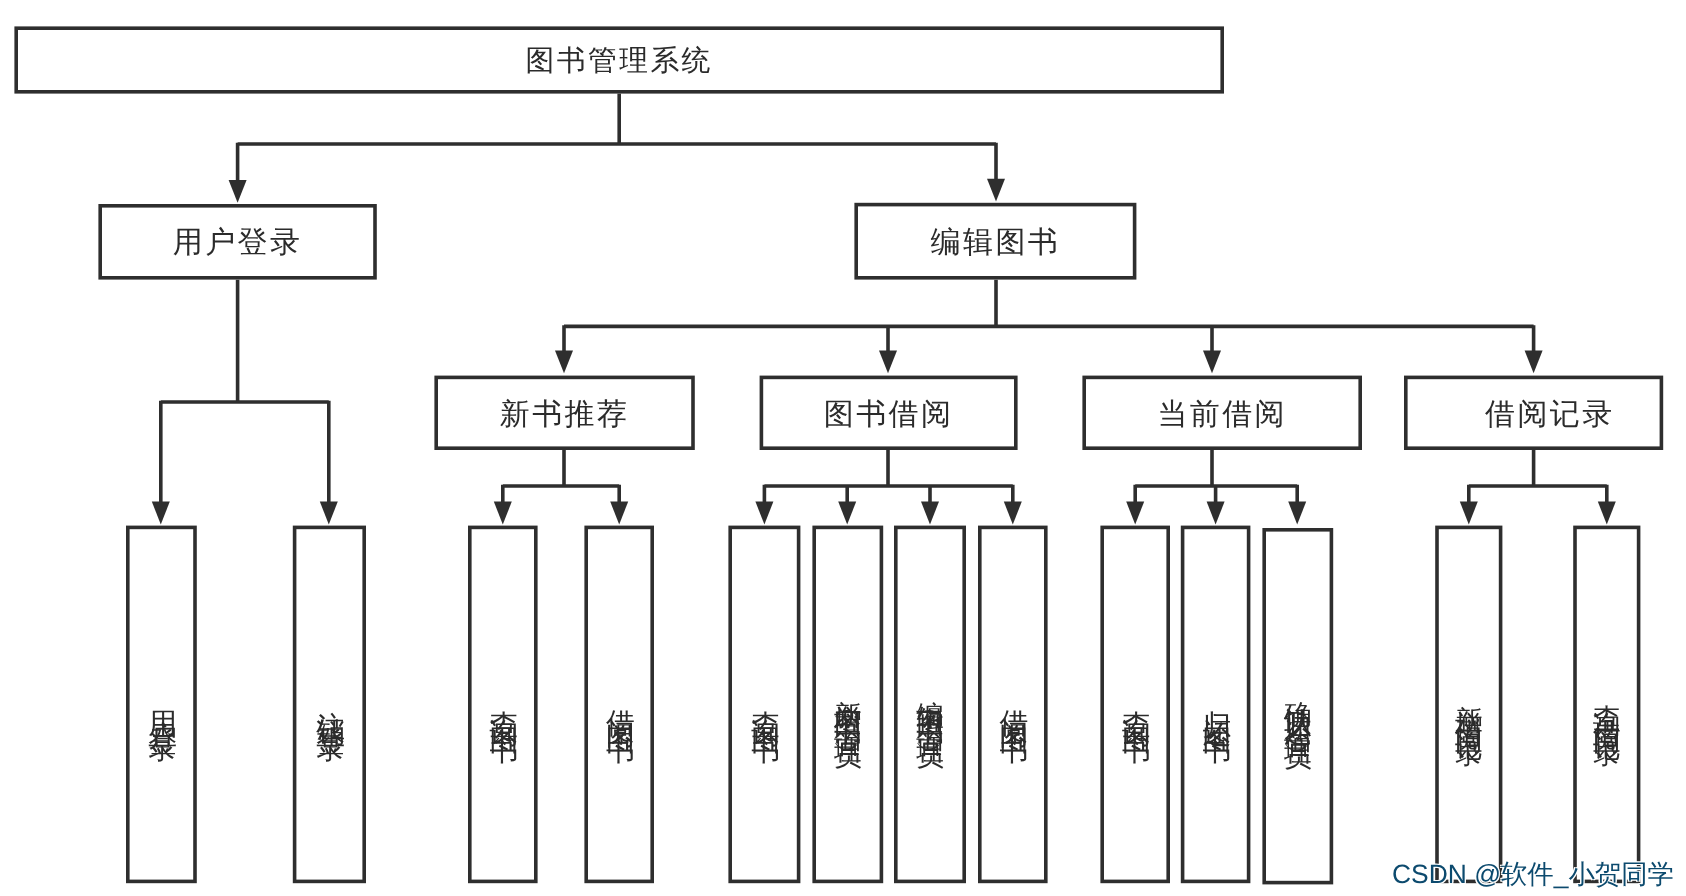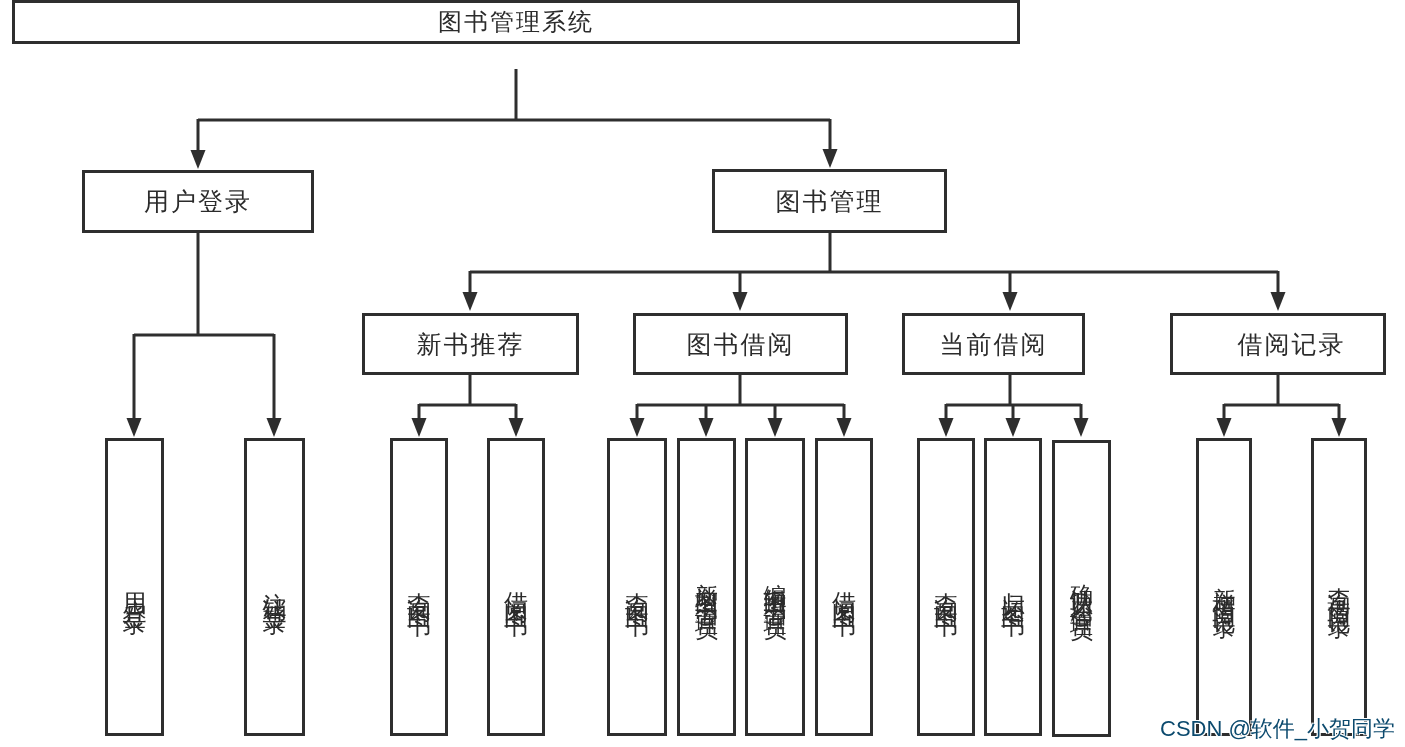--- a/index.html
+++ b/index.html
@@ -91,45 +91,45 @@
       <polygon points="767.5,418 782.5,418 775,437"></polygon>
       <polygon points="836.5,418 851.5,418 844,437"></polygon>
       <polygon points="938.5,418 953.5,418 946,437"></polygon>
       <polygon points="1005.5,418 1020.5,418 1013,437"></polygon>
       <polygon points="1073.5,418 1088.5,418 1081,437"></polygon>
       <polygon points="1216.5,418 1231.5,418 1224,437"></polygon>
       <polygon points="1331.5,418 1346.5,418 1339,437"></polygon>
     </g>
   </svg>
 
-  <div class="node hnode root-node" style="left:12px; top:0; width:1008px; height:44px;">
+  <div class="node hnode root-node" style="left:12px; top:22px; width:1008px; height:56px;">
     <span class="lbl">图书管理系统</span>
   </div>
 
   <div class="node hnode" style="left:82px; top:170px; width:232px; height:63px;">
     <span class="lbl">用户登录</span>
   </div>
   <div class="node hnode" style="left:712px; top:169px; width:235px; height:64px;">
-    <span class="lbl">图书管理</span>
+    <span class="lbl">编辑图书</span>
   </div>
 
   <div class="node vnode" style="left:105px; top:438px; width:59px; height:298px;">
     <span class="lbl">用户登录</span>
   </div>
   <div class="node vnode" style="left:244px; top:438px; width:61px; height:298px;">
     <span class="lbl">注销登录</span>
   </div>
 
   <div class="node hnode" style="left:633px; top:313px; width:215px; height:62px;">
     <span class="lbl">图书借阅</span>
   </div>
   <div class="node hnode" style="left:362px; top:313px; width:217px; height:62px;">
     <span class="lbl">新书推荐</span>
   </div>
-  <div class="node hnode" style="left:902px; top:313px; width:183px; height:62px;">
+  <div class="node hnode" style="left:902px; top:313px; width:233px; height:62px;">
     <span class="lbl">当前借阅</span>
   </div>
   <div class="node hnode" style="left:1170px; top:313px; width:216px; height:62px;padding-left:27px;">
     <span class="lbl">借阅记录</span>
   </div>
 
   <div class="node vnode" style="left:390px; top:438px; width:58px; height:298px;">
     <span class="lbl">查询图书</span>
   </div>
   <div class="node vnode" style="left:487px; top:438px; width:58px; height:298px;">

